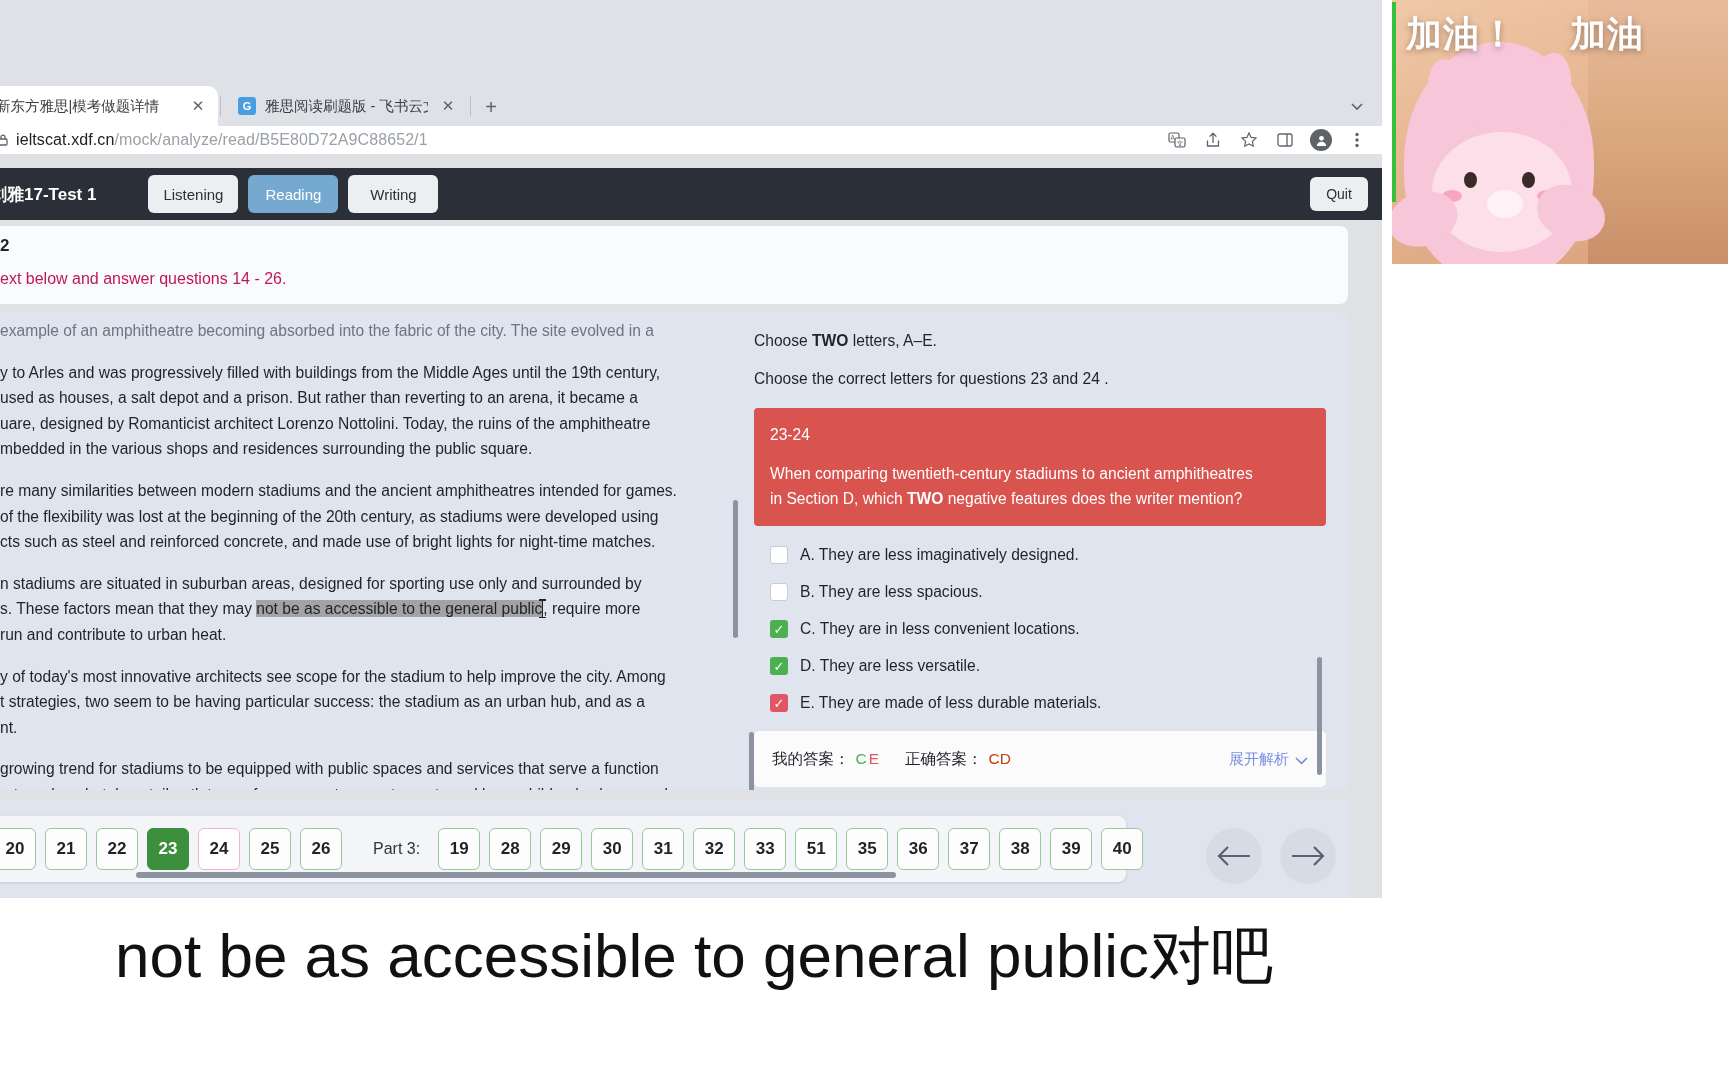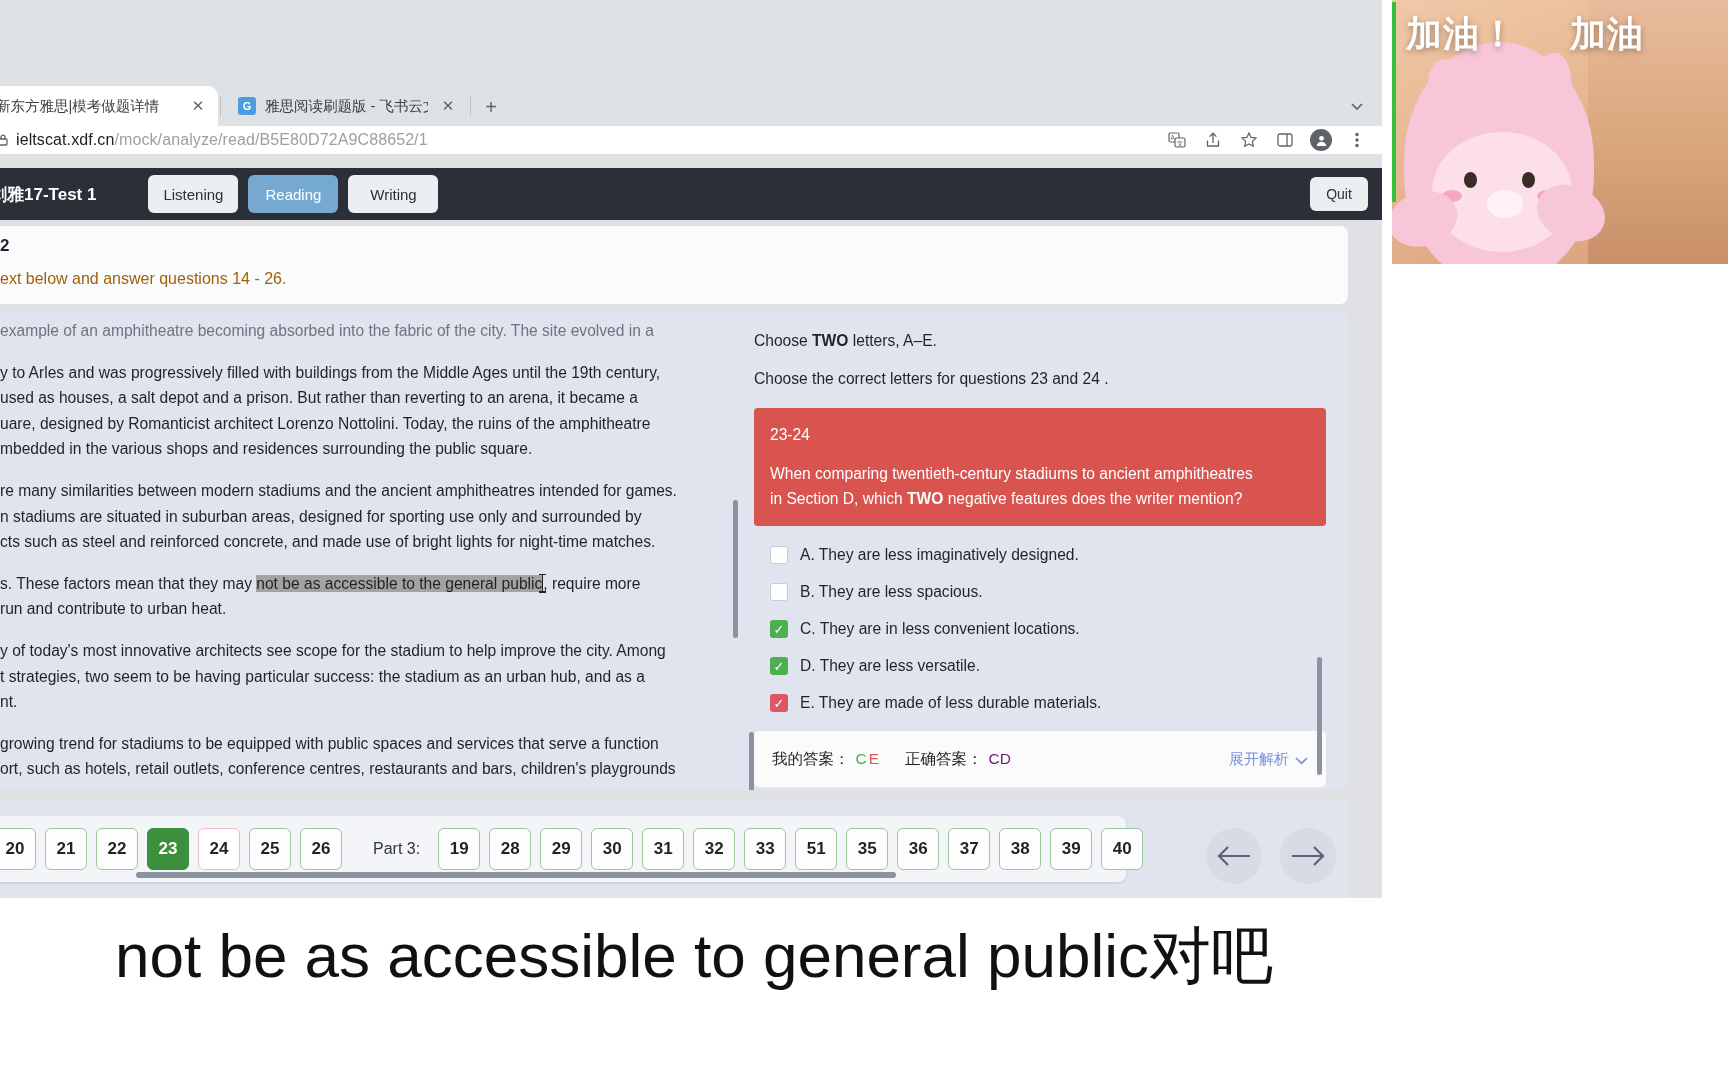--- a/index.html
+++ b/index.html
@@ -100,21 +100,21 @@
     font-size:14px;color:#2b3038;
   }
 
   
   .instr-card{
     position:absolute; left:-14px; top:226px; width:1362px; height:78px;
     background:#fafbfc; border-radius:8px;
     padding:10px 0 0 14px;
   }
   .instr-title{ font-size:17px; font-weight:bold; color:#1f2328; }
-  .instr-sub{ font-size:16px; color:#a16207; margin-top:14px; }
+  .instr-sub{ font-size:16px; color:#be185d; margin-top:14px; }
 
   
   .main-panel{
     position:absolute; left:-14px; top:312px; width:1362px; height:478px;
     background:#dfe4ee; border-radius:8px; overflow:hidden;
   }
   .passage{
     position:absolute; left:0; top:0; width:744px; height:478px;
     padding:6px 16px 0 14px; overflow:hidden;
   }
@@ -178,21 +178,21 @@
   .ansbar{
     background:#fbfbfc; border-radius:5px;
     height:56px; margin-top:8px;
     display:flex; align-items:center;
     padding:0 18px;
     font-size:15.5px; color:#1f2328;
   }
   .ansbar .lbl{ margin-right:6px; }
   .ans-mine-val{ color:#4caf50; margin-right:2px;}
   .ans-mine-bad{ color:#e05763; margin-right:26px;}
-  .ans-correct-val{ color:#701a75; }
+  .ans-correct-val{ color:#c2410c; }
   .expand-link{
     margin-left:auto; color:#7b8fe0; font-size:15px;
     display:flex; align-items:center; gap:6px;
   }
 
   .q2526row{
     display:flex; align-items:center;
     margin-top:22px;
   }
   .q2526title{ font-size:15.6px; font-weight:bold; color:#1f2328;}
@@ -415,23 +415,24 @@
     <div class="main-panel">
 
       <div class="passage">
         <p class="fade">example of an amphitheatre becoming absorbed into the fabric of the city. The site evolved in a</p>
         <p style="margin-bottom:0">y to Arles and was progressively filled with buildings from the Middle Ages until the 19th century,</p>
         <p style="margin-bottom:0">used as houses, a salt depot and a prison. But rather than reverting to an arena, it became a</p>
         <p style="margin-bottom:0">uare, designed by Romanticist architect Lorenzo Nottolini. Today, the ruins of the amphitheatre</p>
         <p>mbedded in the various shops and residences surrounding the public square.</p>
 
         <p style="margin-bottom:0">re many similarities between modern stadiums and the ancient amphitheatres intended for games.</p>
+        <p style="margin-bottom:0">of the flexibility was lost at the beginning of the 20th century, as stadiums were developed using</p>
+        <p>cts such as steel and reinforced concrete, and made use of bright lights for night-time matches.</p>
+
         <p style="margin-bottom:0">n stadiums are situated in suburban areas, designed for sporting use only and surrounded by</p>
-
-        <p>cts such as steel and reinforced concrete, and made use of bright lights for night-time matches.</p>
         <p style="margin-bottom:0"><span>s. These factors mean that they may </span><span class="hl-pink">not be as accessible to the general public</span><span class="caret"></span><span>, require more</span></p>
         <p>run and contribute to urban heat.</p>
 
         <p style="margin-bottom:0">y of today's most innovative architects see scope for the stadium to help improve the city. Among</p>
         <p style="margin-bottom:0">t strategies, two seem to be having particular success: the stadium as an urban hub, and as a</p>
         <p>nt.</p>
 
         <p style="margin-bottom:0">growing trend for stadiums to be equipped with public spaces and services that serve a function</p>
         <p>ort, such as hotels, retail outlets, conference centres, restaurants and bars, children's playgrounds</p>
       </div>

